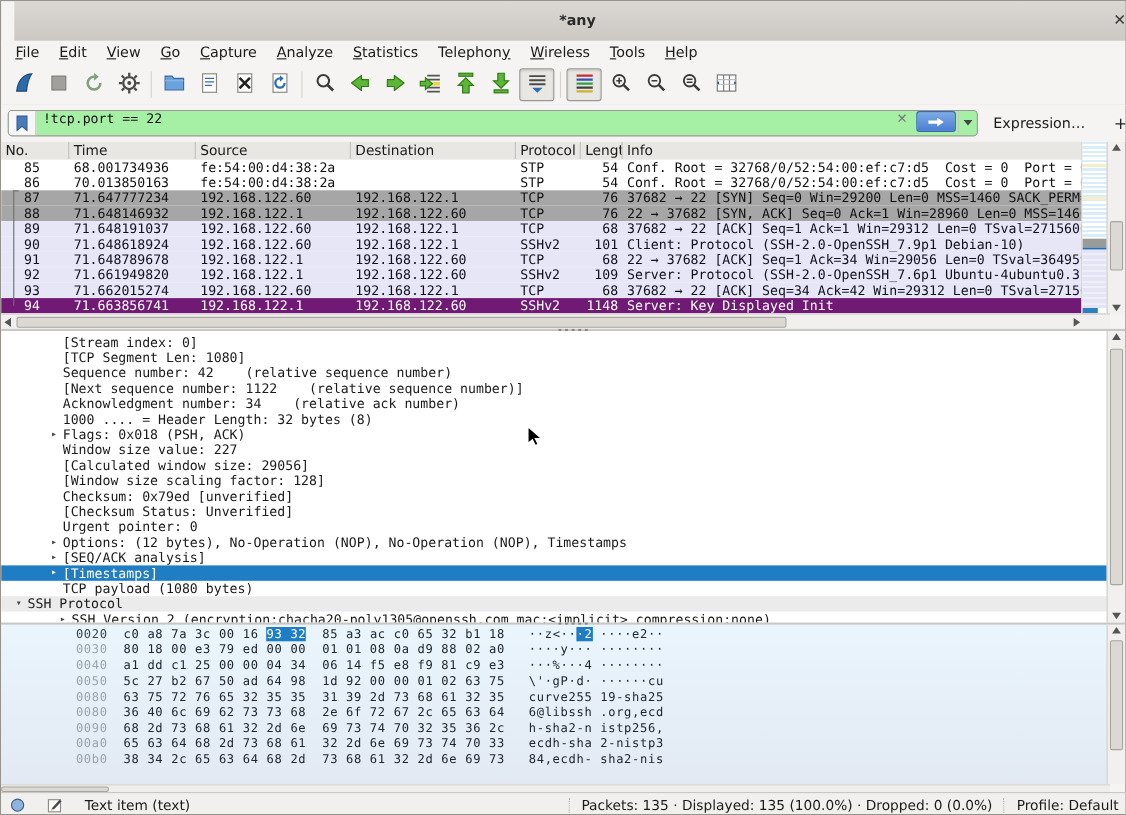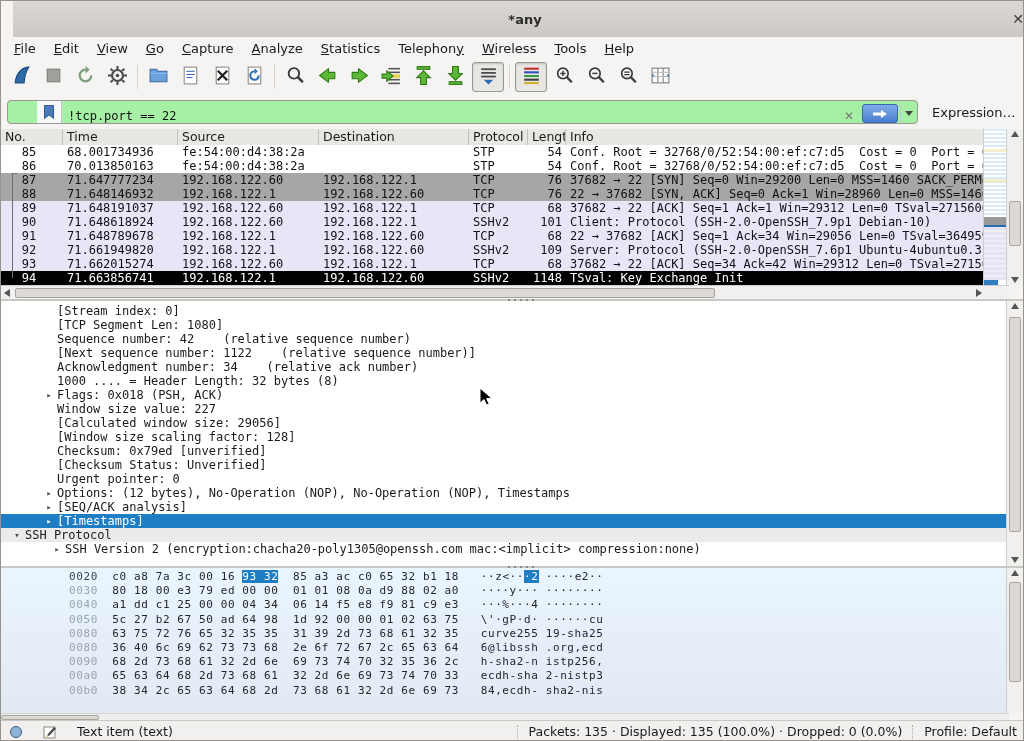--- a/index.html
+++ b/index.html
@@ -18,21 +18,21 @@
   .menu-item u{text-decoration:underline;}
   
   #toolbar{left:0;top:58px;width:1024px;height:36px;background:#f5f4f2;border-bottom:1px solid #e0deda;
     display:flex;align-items:center;padding-left:4px;}
   .tbtn{width:30px;height:28px;display:flex;align-items:center;justify-content:center;margin:0 1px;}
   .tbtn svg{width:21px;height:21px;}
   .tbtn.pressed{border:1px solid #9a9894;background:#e9e7e3;border-radius:3px;box-shadow:inset 0 1px 2px rgba(0,0,0,.18);}
   .tsep{width:1px;height:24px;background:#d4d1cd;margin:0 4px;}
   
   #filterbar{left:0;top:94px;width:1024px;height:34px;background:#f5f4f2;display:flex;align-items:center;padding:0 6px;box-sizing:border-box;}
-  #filter-frame{flex:0 0 auto;width:880px;height:22px;border:1px solid #9a9894;border-radius:4px;display:flex;align-items:flex-end;overflow:hidden;background:#a5f0a5;padding-left:29px;}
+  #filter-frame{flex:0 0 auto;width:880px;height:22px;border:1px solid #9a9894;border-radius:4px;display:flex;align-items:flex-start;overflow:hidden;background:#a5f0a5;}
   #filter-bookmark{width:24px;height:22px;background:#f7f7f7;border-right:1px solid #c8c6c2;display:flex;align-items:center;justify-content:center;}
   #filter-input{flex:1;font-family:"DejaVu Sans Mono","Liberation Mono",monospace;font-size:12px;color:#111;padding-left:6px;white-space:pre;}
   #filter-clear{width:22px;text-align:center;font-size:12px;font-weight:bold;color:#777;}
   #filter-apply{width:34px;height:17px;margin:0 2px;border:1px solid #3a66b0;border-radius:3px;
     background:linear-gradient(#7fabe8,#4a7ed0);display:flex;align-items:center;justify-content:center;}
   #filter-caret{width:16px;height:20px;display:flex;align-items:center;justify-content:center;border-left:1px solid #c8c6c2;}
   .caret-down{width:0;height:0;border-left:4px solid transparent;border-right:4px solid transparent;border-top:5px solid #444;}
   #expression-btn{font-size:13px;color:#1a1a1a;margin-left:14px;}
   .fsep{width:1px;height:18px;background:#d0cecb;margin-left:12px;}
   #filter-add{font-size:15px;color:#222;margin-left:14px;margin-right:2px;}
@@ -45,21 +45,21 @@
   .c-no{width:62px;text-align:center;padding-right:6px;box-sizing:border-box;flex:none;}
   .c-time{width:115px;padding-left:4px;box-sizing:border-box;flex:none;}
   .c-src{width:141px;padding-left:4px;box-sizing:border-box;flex:none;}
   .c-dst{width:150px;padding-left:4px;box-sizing:border-box;flex:none;}
   .c-proto{width:59px;padding-left:4px;box-sizing:border-box;flex:none;}
   .c-len{width:38px;text-align:right;padding-right:4px;box-sizing:border-box;flex:none;}
   .c-info{flex:1;padding-left:4px;overflow:hidden;white-space:pre;}
   .r-plain{background:#fff;color:#111;}
   .r-gray{background:#a6a6a6;color:#111;}
   .r-lav{background:#e6e6f6;color:#10101c;}
-  .r-sel{background:#000000;color:#fff;}
+  .r-sel{background:#701a75;color:#fff;}
   #related-line{left:11px;top:172px;width:1px;height:105px;background:#6e6e6e;z-index:3;}
   #related-tick{left:11px;top:172px;width:5px;height:1px;background:#6e6e6e;z-index:3;}
   
   #minimap{right:16px;top:128px;width:23px;height:156px;background:#fff;border-left:1px solid #cfcdc9;overflow:hidden;}
   .mseg{position:absolute;left:0;width:23px;}
   .scroll-v{background:#f1f0ee;border-left:1px solid #cfcdc9;}
   .scroll-h{background:#f1f0ee;border-top:1px solid #cfcdc9;}
   .sb-btn{position:absolute;display:flex;align-items:center;justify-content:center;}
   .tri-up{width:0;height:0;border-left:4px solid transparent;border-right:4px solid transparent;border-bottom:6px solid #555;}
   .tri-down{width:0;height:0;border-left:4px solid transparent;border-right:4px solid transparent;border-top:6px solid #555;}
@@ -313,21 +313,21 @@
   <div id="plist-rows" class="abs">
       <div class="prow r-plain"><span class="c-no">85</span><span class="c-time">68.001734936</span><span class="c-src">fe:54:00:d4:38:2a</span><span class="c-dst"></span><span class="c-proto">STP</span><span class="c-len">54</span><span class="c-info">Conf. Root = 32768/0/52:54:00:ef:c7:d5  Cost = 0  Port = 0x8001</span></div>
       <div class="prow r-plain"><span class="c-no">86</span><span class="c-time">70.013850163</span><span class="c-src">fe:54:00:d4:38:2a</span><span class="c-dst"></span><span class="c-proto">STP</span><span class="c-len">54</span><span class="c-info">Conf. Root = 32768/0/52:54:00:ef:c7:d5  Cost = 0  Port = 0x8001</span></div>
       <div class="prow r-gray"><span class="c-no">87</span><span class="c-time">71.647777234</span><span class="c-src">192.168.122.60</span><span class="c-dst">192.168.122.1</span><span class="c-proto">TCP</span><span class="c-len">76</span><span class="c-info">37682 → 22 [SYN] Seq=0 Win=29200 Len=0 MSS=1460 SACK_PERM=1</span></div>
       <div class="prow r-gray"><span class="c-no">88</span><span class="c-time">71.648146932</span><span class="c-src">192.168.122.1</span><span class="c-dst">192.168.122.60</span><span class="c-proto">TCP</span><span class="c-len">76</span><span class="c-info">22 → 37682 [SYN, ACK] Seq=0 Ack=1 Win=28960 Len=0 MSS=1460 SACK_PERM=1</span></div>
       <div class="prow r-lav"><span class="c-no">89</span><span class="c-time">71.648191037</span><span class="c-src">192.168.122.60</span><span class="c-dst">192.168.122.1</span><span class="c-proto">TCP</span><span class="c-len">68</span><span class="c-info">37682 → 22 [ACK] Seq=1 Ack=1 Win=29312 Len=0 TSval=2715606 TSecr=0</span></div>
       <div class="prow r-lav"><span class="c-no">90</span><span class="c-time">71.648618924</span><span class="c-src">192.168.122.60</span><span class="c-dst">192.168.122.1</span><span class="c-proto">SSHv2</span><span class="c-len">101</span><span class="c-info">Client: Protocol (SSH-2.0-OpenSSH_7.9p1 Debian-10)</span></div>
       <div class="prow r-lav"><span class="c-no">91</span><span class="c-time">71.648789678</span><span class="c-src">192.168.122.1</span><span class="c-dst">192.168.122.60</span><span class="c-proto">TCP</span><span class="c-len">68</span><span class="c-info">22 → 37682 [ACK] Seq=1 Ack=34 Win=29056 Len=0 TSval=36495929</span></div>
       <div class="prow r-lav"><span class="c-no">92</span><span class="c-time">71.661949820</span><span class="c-src">192.168.122.1</span><span class="c-dst">192.168.122.60</span><span class="c-proto">SSHv2</span><span class="c-len">109</span><span class="c-info">Server: Protocol (SSH-2.0-OpenSSH_7.6p1 Ubuntu-4ubuntu0.3)</span></div>
       <div class="prow r-lav"><span class="c-no">93</span><span class="c-time">71.662015274</span><span class="c-src">192.168.122.60</span><span class="c-dst">192.168.122.1</span><span class="c-proto">TCP</span><span class="c-len">68</span><span class="c-info">37682 → 22 [ACK] Seq=34 Ack=42 Win=29312 Len=0 TSval=2715607</span></div>
-      <div class="prow r-sel"><span class="c-no">94</span><span class="c-time">71.663856741</span><span class="c-src">192.168.122.1</span><span class="c-dst">192.168.122.60</span><span class="c-proto">SSHv2</span><span class="c-len">1148</span><span class="c-info">TSval: Key Exchange Init</span></div>
+      <div class="prow r-sel"><span class="c-no">94</span><span class="c-time">71.663856741</span><span class="c-src">192.168.122.1</span><span class="c-dst">192.168.122.60</span><span class="c-proto">SSHv2</span><span class="c-len">1148</span><span class="c-info">Server: Key Displayed Init</span></div>
     </div>
   <div id="related-line" class="abs"></div>
   <div id="related-tick" class="abs"></div>
 
   <div id="minimap" class="abs">
     <div class="mseg" style="top:0;height:88px;background:repeating-linear-gradient(180deg,#d9ecf9 0 2px,#ffffff 2px 4px);"></div>
     <div class="mseg" style="top:20px;height:3px;background:#f5eecb;"></div>
     <div class="mseg" style="top:50px;height:3px;background:#f5eecb;"></div>
     <div class="mseg" style="top:88px;height:8px;background:#9a9a9a;"></div>
     <div class="mseg" style="top:96px;height:2px;background:#2a6db5;"></div>
@@ -369,20 +369,21 @@
       <div class="dline ind1"><span class="arrow">▸</span><span class="txt">Flags: 0x018 (PSH, ACK)</span></div>
       <div class="dline ind1"><span class="arrow"></span><span class="txt">Window size value: 227</span></div>
       <div class="dline ind1"><span class="arrow"></span><span class="txt">[Calculated window size: 29056]</span></div>
       <div class="dline ind1"><span class="arrow"></span><span class="txt">[Window size scaling factor: 128]</span></div>
       <div class="dline ind1"><span class="arrow"></span><span class="txt">Checksum: 0x79ed [unverified]</span></div>
       <div class="dline ind1"><span class="arrow"></span><span class="txt">[Checksum Status: Unverified]</span></div>
       <div class="dline ind1"><span class="arrow"></span><span class="txt">Urgent pointer: 0</span></div>
       <div class="dline ind1"><span class="arrow">▸</span><span class="txt">Options: (12 bytes), No-Operation (NOP), No-Operation (NOP), Timestamps</span></div>
       <div class="dline ind1"><span class="arrow">▸</span><span class="txt">[SEQ/ACK analysis]</span></div>
       <div class="dline ind1 dsel"><span class="arrow">▸</span><span class="txt">[Timestamps]</span></div>
+      <div class="dline ind1"><span class="arrow"></span><span class="txt">TCP payload (1080 bytes)</span></div>
       <div class="dline ind0 dshaded"><span class="arrow">▾</span><span class="txt">SSH Protocol</span></div>
       <div class="dline ind2"><span class="arrow">▸</span><span class="txt">SSH Version 2 (encryption:chacha20-poly1305@openssh.com mac:&lt;implicit&gt; compression:none)</span></div>
     </div>
 
   <div class="abs scroll-v" style="right:0;top:300px;width:16px;height:265px;">
     <div class="sb-btn" style="top:2px;left:4px;">
         <span class="tri-up"></span>
       </div>
     <div class="sb-thumb" style="left:2px;top:16px;width:12px;height:215px;"></div>
     <div class="sb-btn" style="bottom:3px;left:4px;">

